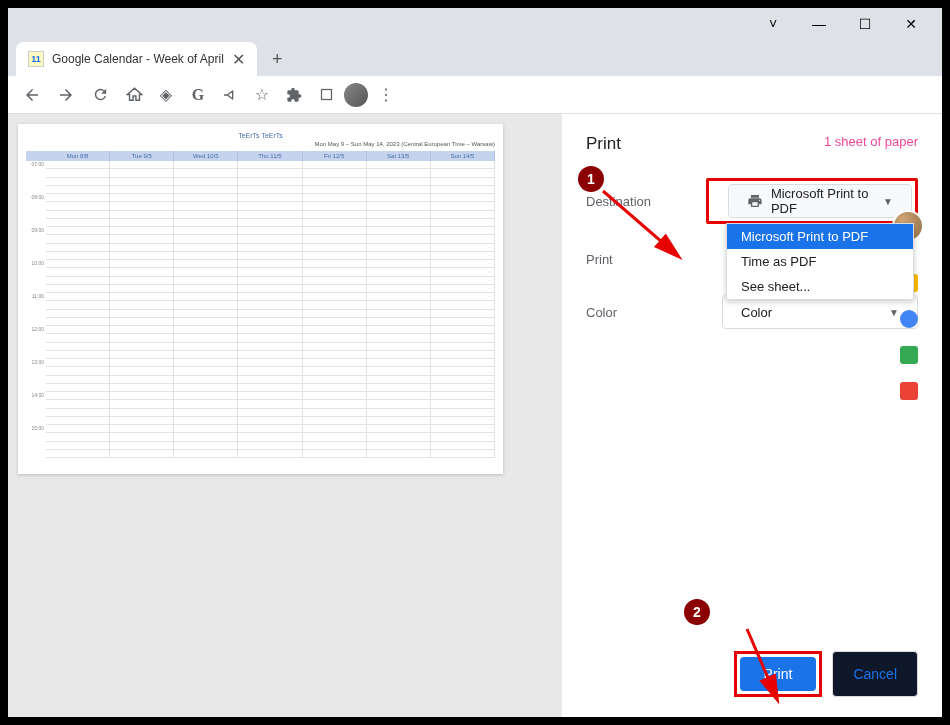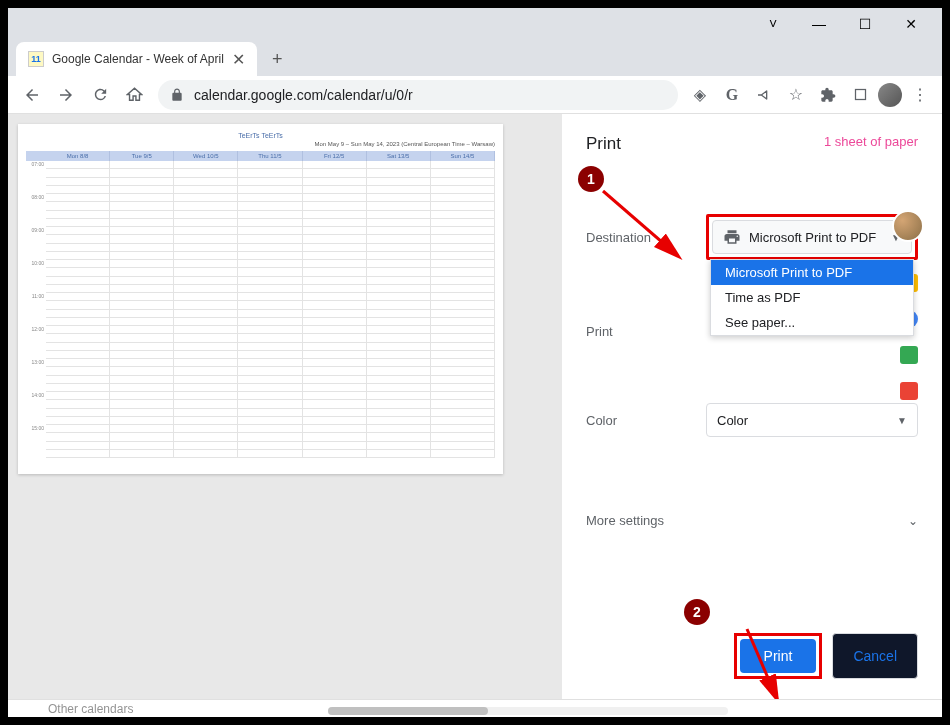--- a/index.html
+++ b/index.html
@@ -33,30 +33,30 @@
     .cal-header { display: flex; background: #c5d3ee; margin-top: 4px; }
     .cal-header-cell { flex: 1; text-align: center; font-size: 6px; color: #4a6ea9; padding: 2px; border-right: 1px solid #b0c0e0; }
     .cal-time-col { width: 20px; }
     .cal-body { display: flex; }
     .cal-times { width: 20px; }
     .cal-time-cell { height: 33px; font-size: 5px; color: #888; text-align: right; padding-right: 2px; }
     .cal-grid { flex: 1; display: flex; }
     .cal-col { flex: 1; border-right: 1px solid #e3e3e3; }
     .cal-row { height: 8.25px; border-bottom: 1px solid #e3e3e3; }
     
-    .settings-pane { width: 380px; background: #fff; padding: 20px 24px; display: flex; flex-direction: column; position: relative; gap: 36px; }
+    .settings-pane { width: 380px; background: #fff; padding: 20px 24px; display: flex; flex-direction: column; position: relative; }
     .print-header { display: flex; justify-content: space-between; margin-bottom: 24px; }
     .print-title { font-size: 17px; color: #202124; }
     .sheet-count { font-size: 13px; color: #ec4899; }
     
     .setting-row { display: flex; align-items: center; margin-bottom: 28px; position: relative; }
     .setting-label { width: 120px; font-size: 13px; color: #5f6368; }
     .setting-control { flex: 1; }
     
-    .dropdown { height: 34px; border: 1px solid #dadce0; border-radius: 4px; display: flex; align-items: center; padding: 0 10px; font-size: 13px; color: #202124; background: #f8f9fa; position: relative; }
+    .dropdown { height: 34px; border: 1px solid #dadce0; border-radius: 4px; display: flex; align-items: center; padding: 0 18px; font-size: 13px; color: #202124; background: #f8f9fa; position: relative; margin-left: 16px; }
     .dropdown-icon-left { margin-right: 8px; }
     .dropdown-arrow { margin-left: auto; color: #5f6368; font-size: 10px; }
     
     .destination-highlight { border: 3px solid #e70000; padding: 3px; border-radius: 2px; }
     
     .dropdown-menu { position: absolute; top: 38px; left: -3px; right: -3px; background: #fff; border: 1px solid #dadce0; box-shadow: 0 2px 6px rgba(0,0,0,0.2); z-index: 10; }
     .dropdown-item { padding: 5px 14px; font-size: 13px; color: #202124; }
     .dropdown-item.selected { background: #1a73e8; color: #fff; }
     
     .more-settings-row { display: flex; align-items: center; justify-content: space-between; font-size: 13px; color: #5f6368; margin-top: 12px; cursor: pointer; }
@@ -124,26 +124,20 @@
     </div>
     <div class="nav-btn">
       <svg width="17" height="17" viewBox="0 0 24 24">
           <path fill="#5f6368" d="M17.65 6.35A7.958 7.958 0 0012 4c-4.42 0-7.99 3.58-7.99 8s3.57 8 7.99 8c3.73 0 6.84-2.55 7.73-6h-2.08A5.99 5.99 0 0112 18c-3.31 0-6-2.69-6-6s2.69-6 6-6c1.66 0 3.14.69 4.22 1.78L13 11h7V4l-2.35 2.35z"></path>
         </svg>
     </div>
     <div class="nav-btn">
       <svg width="17" height="17" viewBox="0 0 24 24">
           <path fill="#5f6368" d="M10 20v-6h4v6h5v-8h3L12 3 2 12h3v8z" fill-opacity="0" stroke="#5f6368" stroke-width="2"></path>
         </svg>
-    </div>
-    <div class="url-bar">
-      <svg width="14" height="14" viewBox="0 0 24 24">
-          <path fill="#5f6368" d="M18 8h-1V6c0-2.76-2.24-5-5-5S7 3.24 7 6v2H6c-1.1 0-2 .9-2 2v10c0 1.1.9 2 2 2h12c1.1 0 2-.9 2-2V10c0-1.1-.9-2-2-2zM9 6c0-1.66 1.34-3 3-3s3 1.34 3 3v2H9V6z"></path>
-        </svg>
-      <span class="url-text">calendar.google.com/calendar/u/0/r</span>
     </div>
     <div class="toolbar-right">
       <div class="tool-icon">◈</div>
       <div class="tool-icon" style="font-weight:bold;font-family:Georgia">G</div>
       <div class="tool-icon">
         <svg width="16" height="16" viewBox="0 0 24 24">
             <path fill="none" stroke="#5f6368" stroke-width="2" d="M8 12l8-6v12z M3 12h5" stroke-linejoin="round"></path>
           </svg>
       </div>
       <div class="tool-icon">☆</div>
@@ -482,45 +476,41 @@
           <div class="destination-highlight">
             <div class="dropdown" style="position:relative">
               <svg width="18" height="18" viewBox="0 0 24 24" class="dropdown-icon-left">
                   <path fill="#5f6368" d="M19 8H5c-1.66 0-3 1.34-3 3v6h4v4h12v-4h4v-6c0-1.66-1.34-3-3-3zm-3 11H8v-5h8v5zm3-7c-.55 0-1-.45-1-1s.45-1 1-1 1 .45 1 1-.45 1-1 1zm-1-9H6v4h12V3z"></path>
                 </svg>
               <span>Microsoft Print to PDF</span>
               <span class="dropdown-arrow">▼</span>
               <div class="dropdown-menu">
                 <div class="dropdown-item selected">Microsoft Print to PDF</div>
                 <div class="dropdown-item">Time as PDF</div>
-                <div class="dropdown-item">See paper...</div>
+                <div class="dropdown-item">See sheet...</div>
               </div>
             </div>
           </div>
         </div>
       </div>
 
       <div class="setting-row">
         <div class="setting-label">Print</div>
       </div>
 
       <div class="setting-row">
         <div class="setting-label">Color</div>
         <div class="setting-control">
           <div class="dropdown" style="background:#fff">
             <span>Color</span>
             <span class="dropdown-arrow">▼</span>
           </div>
         </div>
       </div>
 
-      <div class="more-settings-row">
-        <span>More settings</span>
-        <span style="font-size:12px">⌄</span>
-      </div>
 
       <div class="footer-buttons">
         <div class="btn-highlight">
           <button class="btn-primary">Print</button>
         </div>
         <button class="btn-text">Cancel</button>
       </div>
     </div>
 
     <div class="annotation-badge badge-1">1</div>
@@ -538,20 +528,14 @@
       <defs>
           <marker id="ah2" markerWidth="10" markerHeight="10" refX="8" refY="3" orient="auto">
             <polygon points="0 0, 10 3, 0 6" fill="#e70000"></polygon>
           </marker>
         </defs>
       <line x1="10" y1="5" x2="40" y2="75" stroke="#e70000" stroke-width="3" marker-end="url(#ah2)"></line>
     </svg>
 
   </div>
 
-  <div class="bottom-strip">
-    <span style="opacity:0.7">Other calendars</span>
-    <div class="scrollbar-track">
-      <div class="scrollbar-thumb"></div>
-    </div>
-  </div>
 
 </div>
 
 </body></html>

